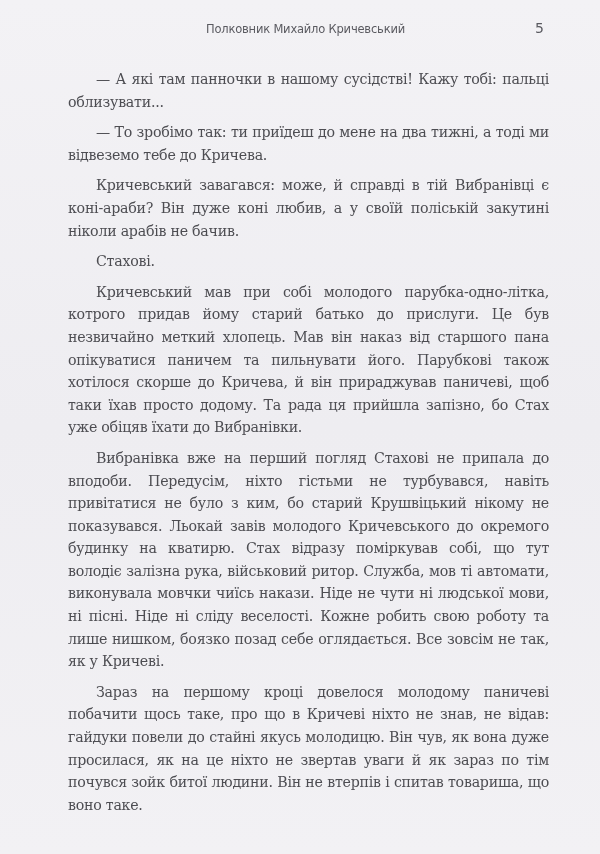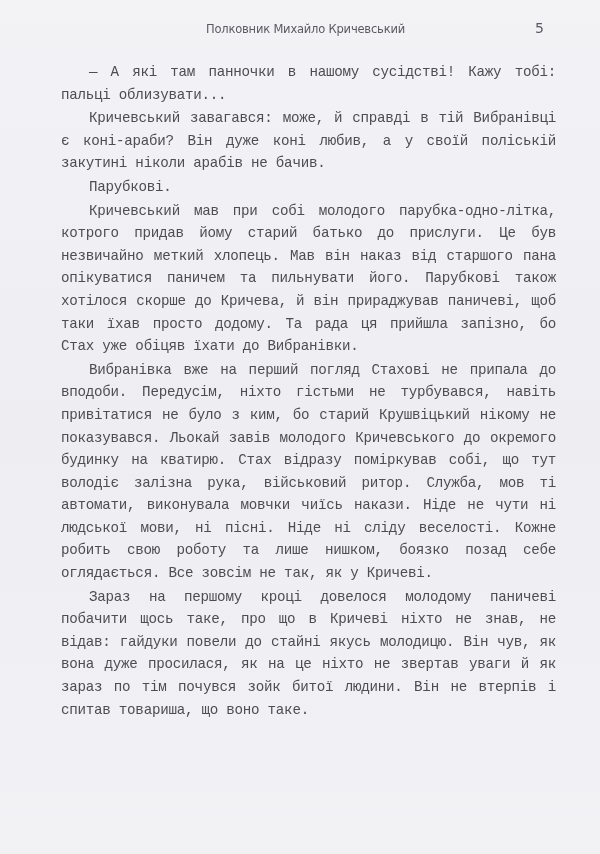--- a/index.html
+++ b/index.html
@@ -23,35 +23,35 @@
     .page-number {
       position: absolute; left: 535px; top: -2px;
       font-family: "DejaVu Sans", sans-serif; font-size: 14px; color: #5a5a60;
     }
     .body-text {
       position: absolute; left: 60px; top: 60px; width: 497px;
       font-family: "DejaVu Serif", serif; font-size: 14.2px;
       line-height: 22.6px; color: #4d4d52; letter-spacing: -0.25px;
     }
     .body-text p {
-      margin: 1px; text-indent: 28px; text-align: justify;
+      margin: 8px; text-indent: 28px; text-align: justify;
       hyphens: none;
-      font-family: Liberation Mono, monospace;
     }
   </style>
 </head>
 <body>
 
 <div class="page">
   <div class="running-head">
     <span class="running-title">Полковник Михайло Кричевський</span>
     <span class="page-number">5</span>
   </div>
 
   <div class="body-text">
     <p>— А які там панночки в нашому сусідстві! Кажу тобі: пальці облизувати...</p>
+    <p>— То зробімо так: ти приїдеш до мене на два тижні, а тоді ми відвеземо тебе до Кричева.</p>
     <p>Кричевський завагався: може, й справді в тій Вибранівці є коні-араби? Він дуже коні любив, а у своїй поліській закутині ніколи арабів не бачив.</p>
-    <p>Парубкові.</p>
+    <p>Стахові.</p>
     <p>Кричевський мав при собі молодого парубка-одно-літка, котрого придав йому старий батько до прислуги. Це був незвичайно меткий хлопець. Мав він наказ від старшого пана опікуватися паничем та пильнувати його. Парубкові також хотілося скорше до Кричева, й він прираджував паничеві, щоб таки їхав просто додому. Та рада ця прийшла запізно, бо Стах уже обіцяв їхати до Вибранівки.</p>
     <p>Вибранівка вже на перший погляд Стахові не припала до вподоби. Передусім, ніхто гістьми не турбувався, навіть привітатися не було з ким, бо старий Крушвіцький нікому не показувався. Льокай завів молодого Кричевського до окремого будинку на кватирю. Стах відразу поміркував собі, що тут володіє залізна рука, військовий ритор. Служба, мов ті автомати, виконувала мовчки чиїсь накази. Ніде не чути ні людської мови, ні пісні. Ніде ні сліду веселості. Кожне робить свою роботу та лише нишком, боязко позад себе оглядається. Все зовсім не так, як у Кричеві.</p>
     <p>Зараз на першому кроці довелося молодому паничеві побачити щось таке, про що в Кричеві ніхто не знав, не відав: гайдуки повели до стайні якусь молодицю. Він чув, як вона дуже просилася, як на це ніхто не звертав уваги й як зараз по тім почувся зойк битої людини. Він не втерпів і спитав товариша, що воно таке.</p>
   </div>
 </div>
 
 </body></html>

